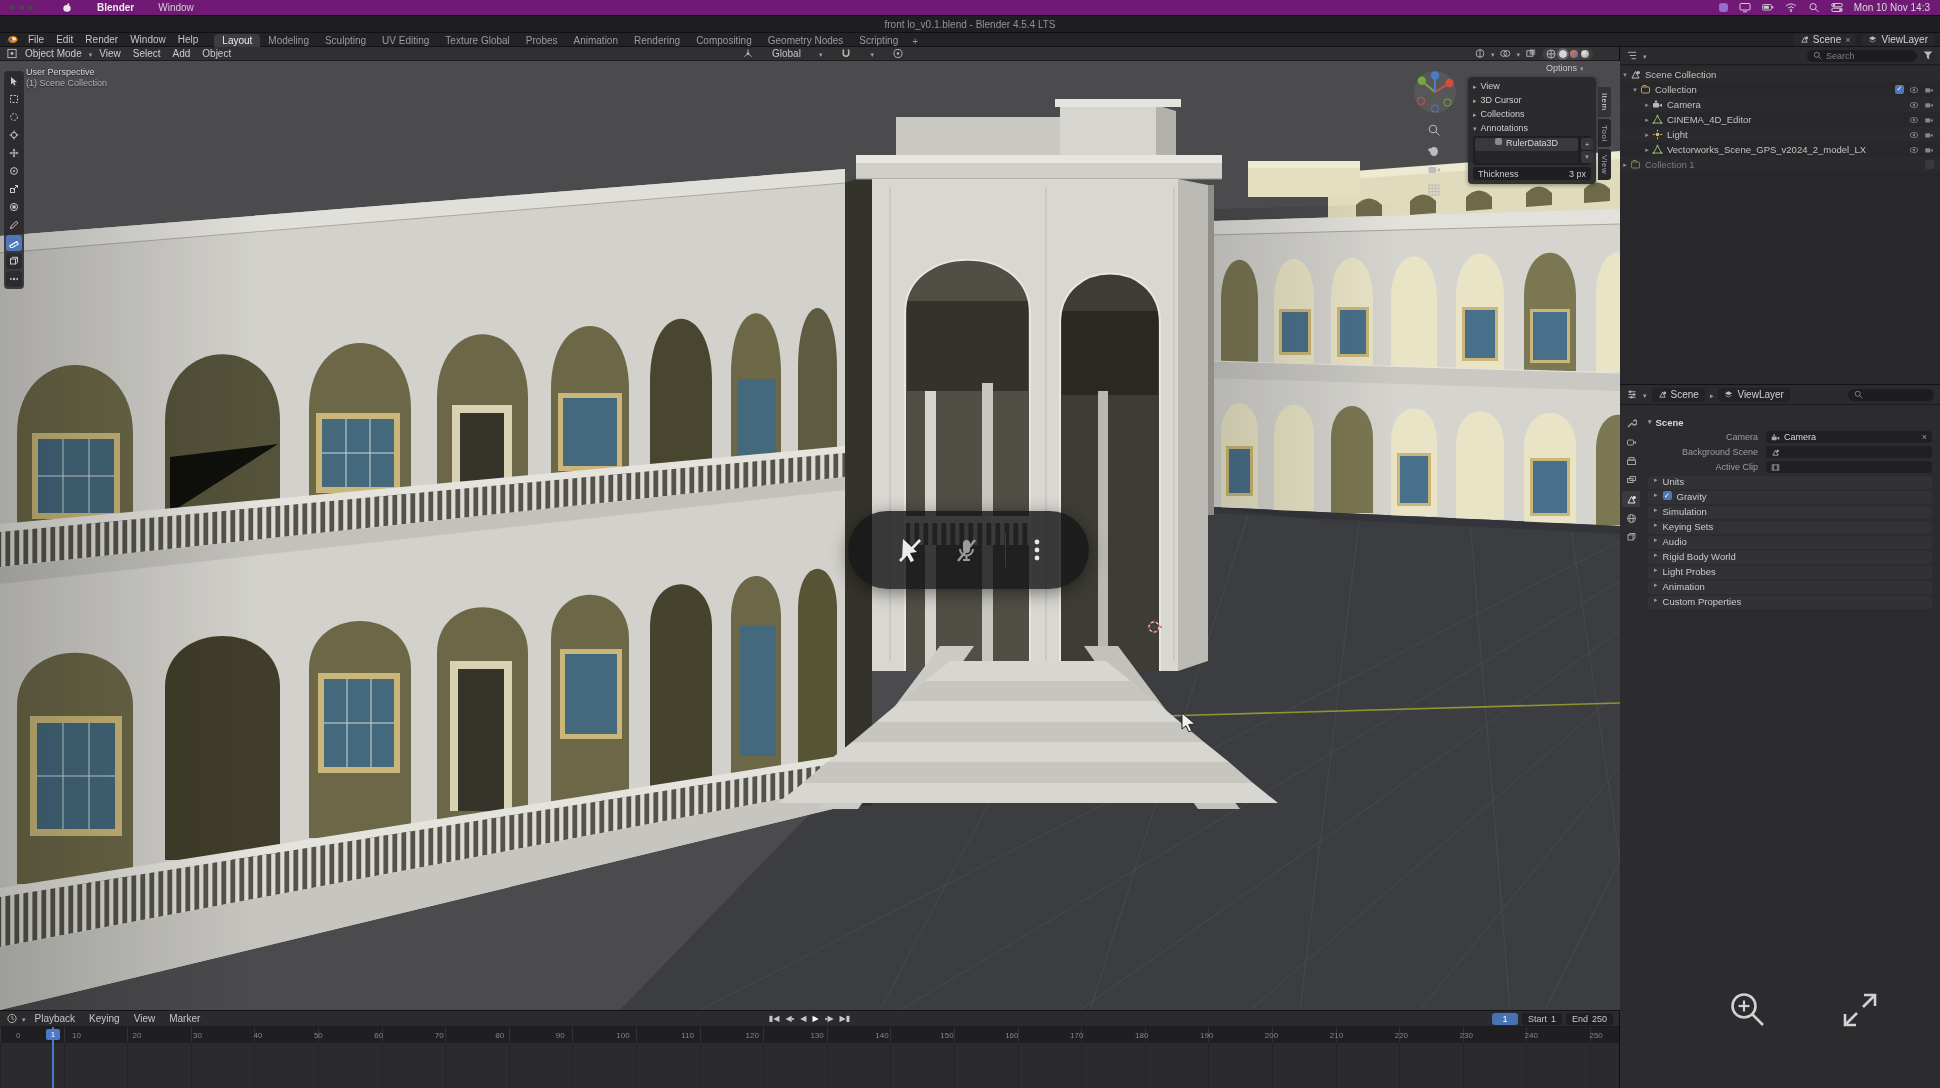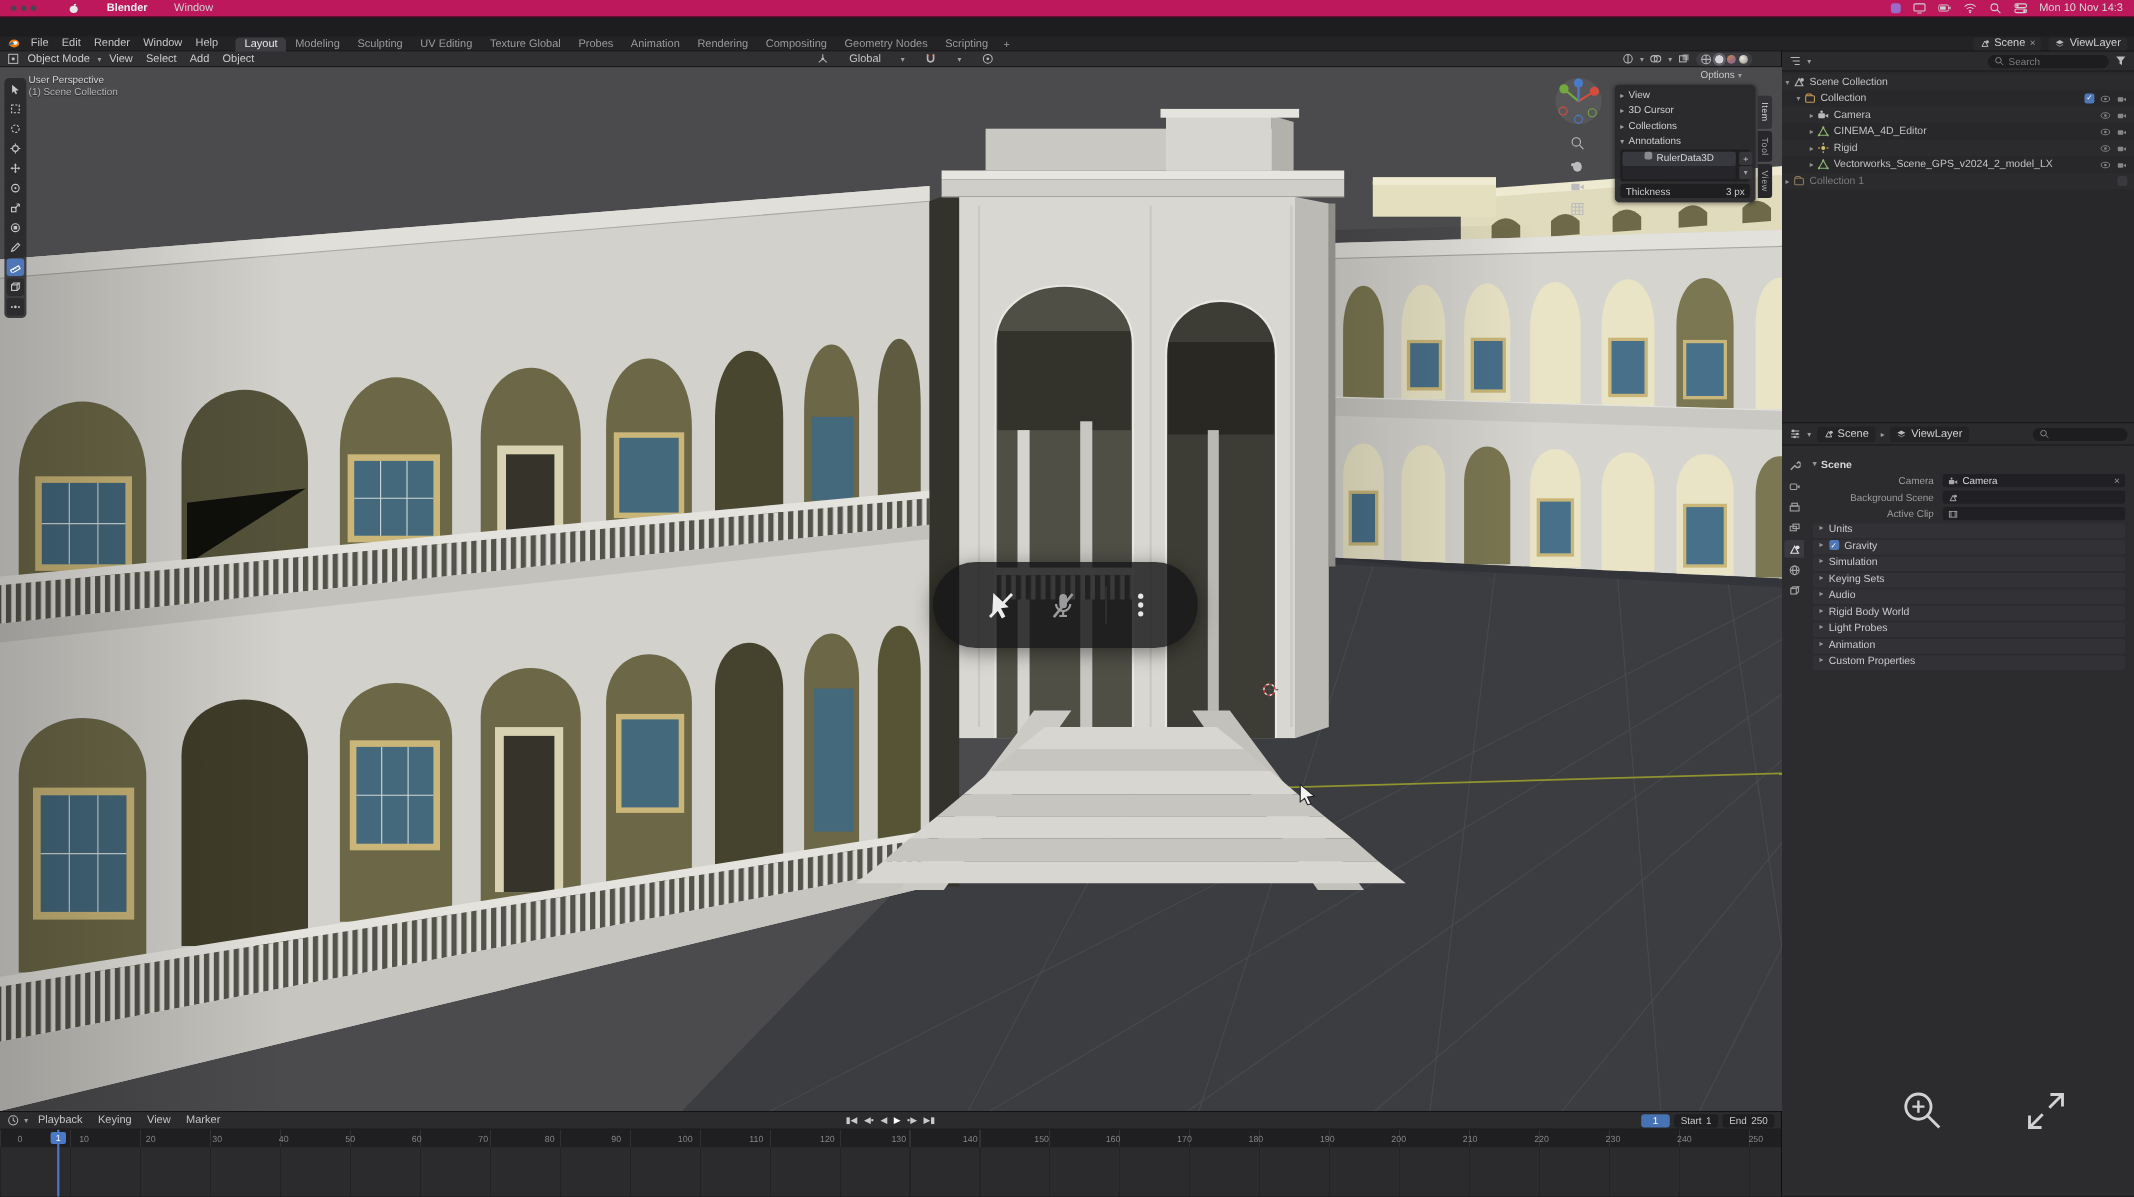--- a/index.html
+++ b/index.html
@@ -1,21 +1,21 @@
 <!DOCTYPE html>
 <html><head>
 <meta charset="utf-8">
 <style>
 *{margin:0;padding:0;box-sizing:border-box;}
 html,body{background:#000;}
 .screen{position:relative;width:1940px;height:1088px;background:#1d1d1f;overflow:hidden;
   font-family:"Liberation Sans",sans-serif;color:#c5c5c7;font-size:10px;user-select:none;}
 
 
-.macbar{position:absolute;left:0;top:0;width:1940px;height:16px;background:#be185d;
+.macbar{position:absolute;left:0;top:0;width:1940px;height:16px;background:#701a75;
   display:flex;align-items:center;padding:0 10px;gap:24px;color:#d9d9db;font-size:10px;border-bottom:1px solid #0a0a0b;}
 .win-dots{display:flex;gap:4px;margin-right:4px;}
 .win-dots i{width:5px;height:5px;border-radius:50%;background:#47474b;}
 .mac-app{font-weight:bold;color:#ececee;}
 .mac-menu{color:#d2d2d4;}
 .mac-right{margin-left:auto;display:flex;gap:11px;align-items:center;color:#d9d9db;}
 .mic{width:12px;height:11px;color:#cfcfd1;}
 .rec-dot{width:9px;height:9px;border-radius:3px;background:#9a6cc9;}
 .clock{font-size:10px;white-space:nowrap;}
 
@@ -195,20 +195,23 @@
       <svg class="mic" viewBox="0 0 12 10">
           <rect x="0.7" y="1" width="10.6" height="3.3" rx="1.6" fill="none" stroke="currentColor"></rect>
           <circle cx="3" cy="2.6" r="1.2" fill="currentColor"></circle>
           <rect x="0.7" y="5.7" width="10.6" height="3.3" rx="1.6" fill="none" stroke="currentColor"></rect>
           <circle cx="9.4" cy="7.4" r="1.2" fill="currentColor"></circle>
         </svg>
       <span class="clock">Mon 10 Nov 14:3</span>
     </span>
   </div>
 
+  <div class="titlebar">
+    <span>front lo_v0.1.blend - Blender 4.5.4 LTS</span>
+  </div>
 
   <div class="topbar">
     <svg class="blogo" viewBox="0 0 14 10">
       <ellipse cx="8" cy="5" rx="5.4" ry="4.2" fill="#e87d0d"></ellipse>
         <ellipse cx="9.2" cy="4.4" rx="2.4" ry="1.9" fill="#f4f4f6"></ellipse>
         <path d="M0.5,7.5 L6,3.2 L8,5.2 Z" fill="#2b6fa8"></path>
     </svg>
     <span class="tmenu">File</span>
     <span class="tmenu">Edit</span>
     <span class="tmenu">Render</span>
@@ -795,21 +798,21 @@
         <span class="caret">▸</span>
         <svg viewBox="0 0 11 11">
             <circle cx="5.5" cy="5.5" r="1.8" fill="#d8c060"></circle>
             <g stroke="#d8c060">
               <line x1="5.5" y1="0.8" x2="5.5" y2="2.6"></line>
               <line x1="5.5" y1="8.4" x2="5.5" y2="10.2"></line>
               <line x1="0.8" y1="5.5" x2="2.6" y2="5.5"></line>
               <line x1="8.4" y1="5.5" x2="10.2" y2="5.5"></line>
             </g>
           </svg>
-        <span>Rigid</span>
+        <span>Light</span>
         <span class="rt">
           <svg viewBox="0 0 12 12">
               <ellipse cx="6" cy="6" rx="4.6" ry="3" fill="none" stroke="currentColor"></ellipse>
               <circle cx="6" cy="6" r="1.4" fill="currentColor"></circle>
             </svg>
           <svg viewBox="0 0 12 12">
               <rect x="1.5" y="4" width="6" height="5" rx="1" fill="currentColor"></rect>
               <path d="M7.5,6.5 L10.5,4.5 V8.5 Z" fill="currentColor"></path>
             </svg>
         </span>

